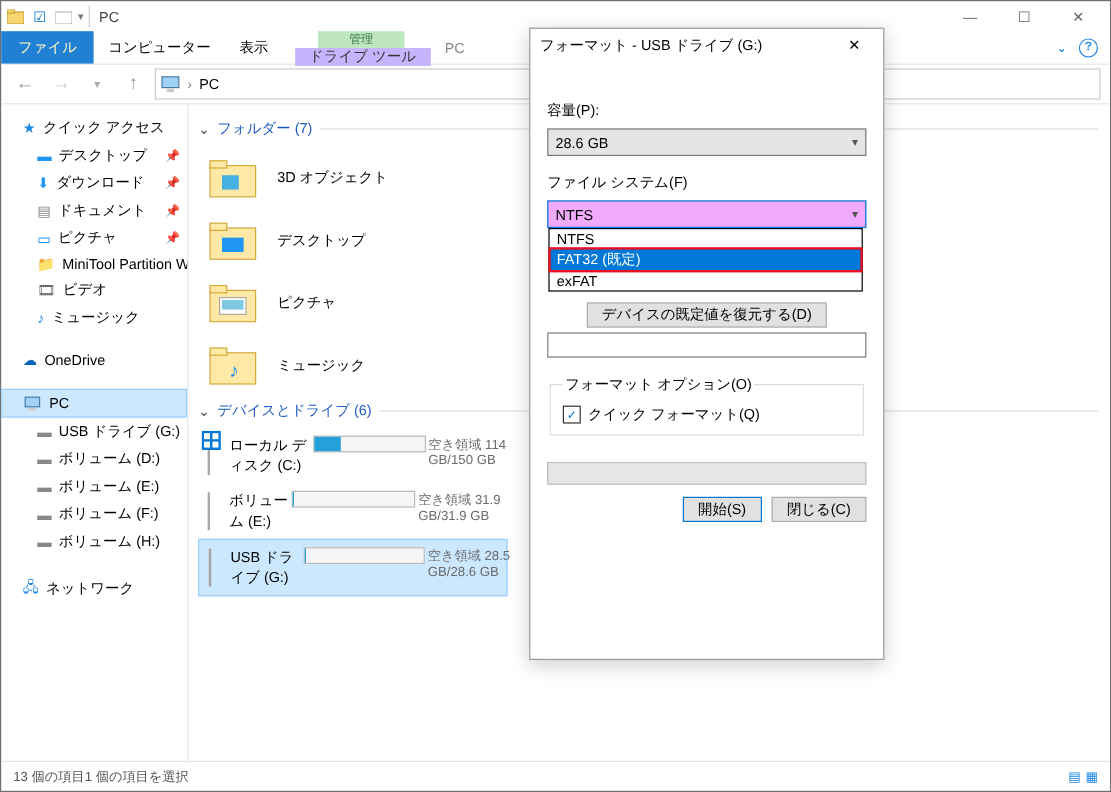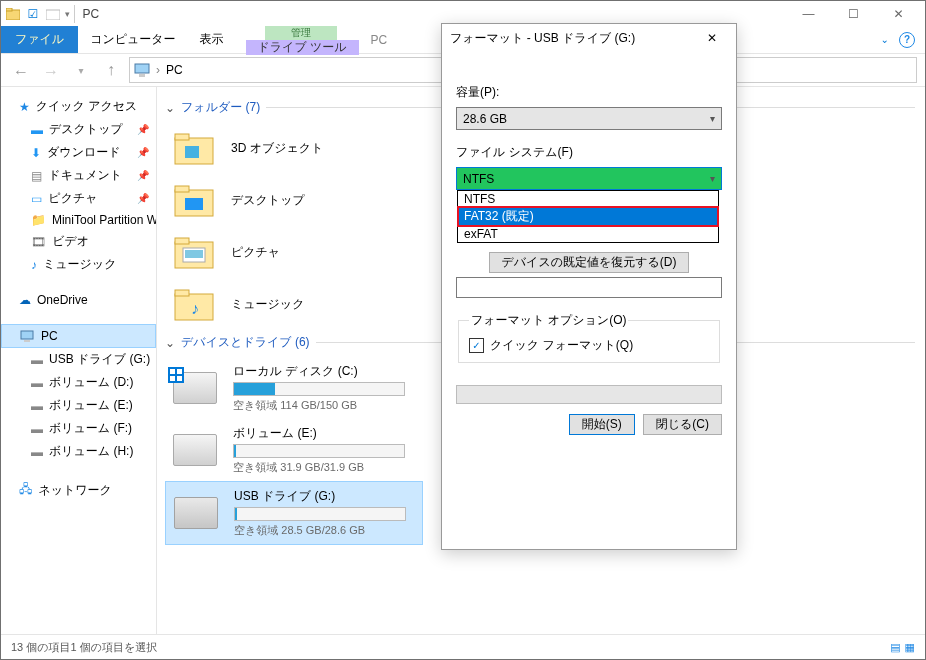--- a/index.html
+++ b/index.html
@@ -31,21 +31,21 @@
 .navgap{height:14px}
 .content{flex:1;overflow:hidden;padding:8px 0 0 8px}
 .grouphdr{display:flex;align-items:center;gap:6px;color:#1e5bbf;margin:4px 0 6px 0;font-size:12px}
 .grouphdr .line{flex:1;height:1px;background:#ddd;margin-right:10px}
 .chev{color:#555}
 .tile{display:flex;align-items:center;gap:16px;padding:6px 8px;width:240px}
 .tile.sel{background:#cce8ff;border:1px solid #99d1ff}
 .folder{width:42px;height:40px;display:flex;align-items:center;justify-content:center}
 .drv{width:42px;height:30px;background:linear-gradient(#f5f5f5,#d0d0d0);border:1px solid #aaa;border-radius:2px;position:relative}
 .drv.sel{filter:brightness(.95)}
-.tile .meta{display:flex;flex-direction:column;gap:2px}
+.tile .meta{display:flex;flex-direction:row;gap:2px}
 .bar{width:170px;height:12px;border:1px solid #bbb;background:#f5f5f5;position:relative}
 .bar>div{height:100%;background:#26a0da}
 .free{color:#6a6a6a;font-size:11px}
 .status{height:24px;border-top:1px solid #e5e5e5;display:flex;align-items:center;padding:0 10px;color:#555;font-size:11px}
 .status .viewbtns{margin-left:auto;display:flex;gap:4px;color:#1e88e5}
 
 .dialog{position:absolute;left:440px;top:22px;width:294px;height:525px;background:#fff;border:1px solid #999;box-shadow:0 4px 16px rgba(0,0,0,.2);display:flex;flex-direction:column;font-size:12px}
 .dlgtitle{height:28px;display:flex;align-items:center;padding:0 8px}
 .dlgtitle .x{margin-left:auto;width:32px;height:20px;display:flex;align-items:center;justify-content:center}
 .dlgbody{padding:10px 14px;display:flex;flex-direction:column;gap:4px}
@@ -318,21 +318,21 @@
       <div class="x">✕</div>
     </div>
     <div class="dlgbody">
       <div class="lbl">容量(P):</div>
       <div class="combo">
           <span>28.6 GB</span>
           <span class="arrow">▾</span>
         </div>
 
       <div class="lbl" style="margin-top:10px">ファイル システム(F)</div>
-      <div class="combo open" style="background:#22c55e;position:relative">
+      <div class="combo open" style="background:#f0abfc;position:relative">
         <span>NTFS</span>
           <span class="arrow">▾</span>
         <div class="dropdown">
           <div class="opt">NTFS</div>
           <div class="opt hl">FAT32 (既定)</div>
           <div class="opt">exFAT</div>
         </div>
       </div>
 
       <div style="height:54px"></div>

